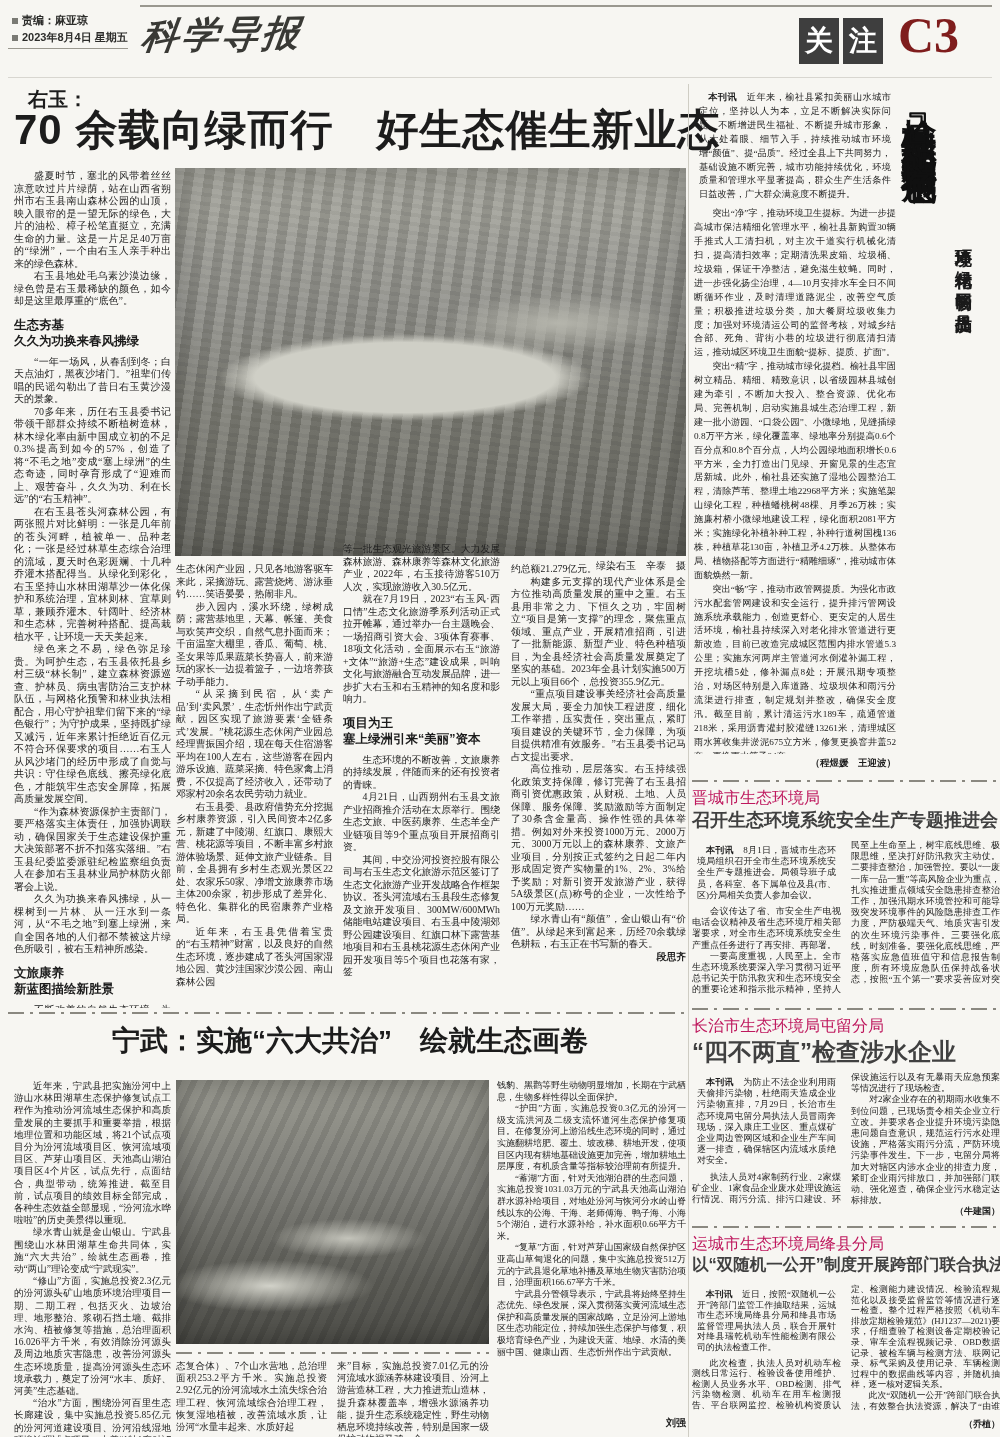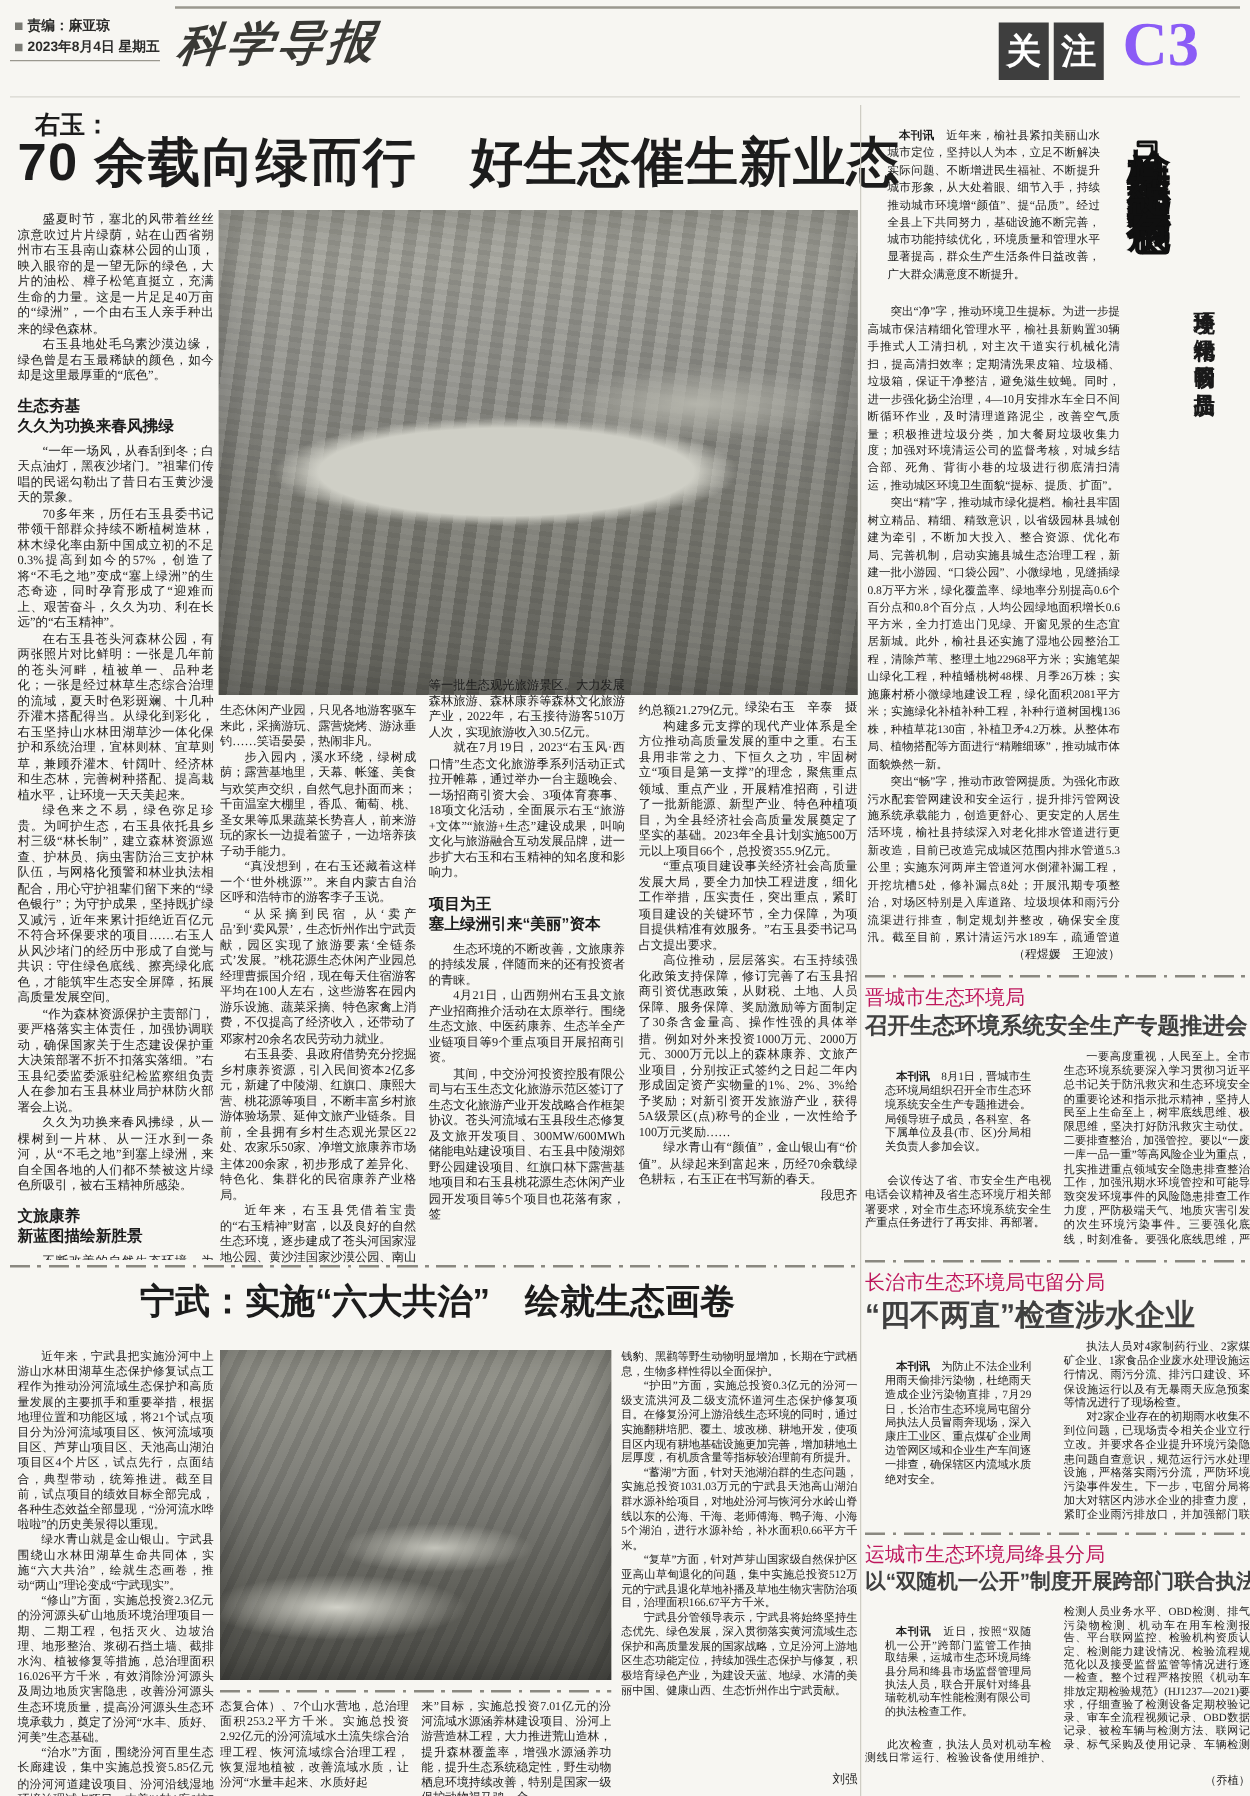--- a/index.html
+++ b/index.html
@@ -6,41 +6,41 @@
   #page{position:relative;width:1000px;height:1437px;background:#f7f6f2;overflow:hidden;
         font-family:"Liberation Serif","DejaVu Serif",serif;color:#1c1c1c;}
   .abs{position:absolute;}
   
   .hline{background:#9a988f;}
   .hdr-small{font-family:"Liberation Sans","DejaVu Sans",sans-serif;font-size:11px;font-weight:bold;color:#2c2c2a;white-space:nowrap;}
   .sq{display:inline-block;width:6px;height:6px;background:#7a7a74;margin-right:4px;vertical-align:middle;}
   .masthead{font-size:37px;font-weight:bold;letter-spacing:3px;color:#393935;transform:skewX(-8deg) rotate(-1deg);font-style:italic;}
   .secchar{width:40px;height:46px;background:#3e3e3e;color:#fff;display:inline-flex;align-items:center;justify-content:center;
            font-family:"Liberation Sans","DejaVu Sans",sans-serif;font-size:28px;font-weight:bold;margin-right:4px;}
-  .pageno{font-size:50px;font-weight:bold;color:#8b5cf6;}
+  .pageno{font-size:50px;font-weight:bold;color:#7f1d1d;}
   
   .kicker{font-family:"Liberation Sans","DejaVu Sans",sans-serif;font-size:20px;font-weight:bold;}
   .h1{font-family:"Liberation Sans","DejaVu Sans",sans-serif;font-size:42px;font-weight:900;letter-spacing:1px;white-space:nowrap;}
   .h-nw{font-family:"Liberation Sans","DejaVu Sans",sans-serif;font-size:28px;font-weight:900;text-align:center;white-space:nowrap;}
   .dept{font-family:"Liberation Sans","DejaVu Sans",sans-serif;font-size:16px;color:#be185d;}
   .h-sec{font-family:"Liberation Sans","DejaVu Sans",sans-serif;font-weight:900;color:#404040;white-space:nowrap;}
   
   .col{overflow:hidden;text-align:justify;}
   .c-main{font-size:10px;line-height:12.5px;}
   .c-sub{font-size:9.8px;line-height:12.5px;}
   .ys{font-size:9.2px;line-height:13.9px;}
   .twocol{column-count:2;column-gap:10px;font-size:9px;line-height:11.2px;}
   .yc{font-size:8.8px;line-height:10.6px;}
   .nw{font-size:9.5px;line-height:12.2px;}
   .nw4{font-size:9px;line-height:11.6px;}
   p.bp{margin:0;text-indent:2em;}
-  p.leadp{margin:16px;text-indent:1em;}
+  p.leadp{margin:5px;text-indent:1em;}
   p.noind{margin:0;text-indent:0;}
   .subhead{font-family:"Liberation Sans","DejaVu Sans",sans-serif;font-weight:bold;font-size:12.5px;line-height:16px;margin:9px 0 7px;text-indent:0;}
-  .byl{display:block;text-align:right;font-weight:normal;}
+  .byl{display:block;text-align:right;font-weight:bold;}
   
   .photo1{background-color:#8e8e86;background-image:
       radial-gradient(ellipse 300px 70px at 45% 54%, #cfcfc6 0%, #cfcfc6 50%, rgba(207,207,198,0) 62%),
       radial-gradient(ellipse 200px 50px at 75% 40%, #b5b5ac 0%, rgba(181,181,172,0) 60%),
       repeating-linear-gradient(98deg, rgba(255,255,255,0.10) 0 10px, rgba(0,0,0,0.08) 10px 20px),
       repeating-linear-gradient(8deg, rgba(0,0,0,0.05) 0 4px, rgba(0,0,0,0) 4px 9px),
       linear-gradient(180deg,#a7a79e 0%,#90908a 35%,#7c7c74 65%,#686861 100%);
       box-shadow:inset 0 0 40px rgba(0,0,0,0.25);}
   .photo2{background-color:#7d7d76;background-image:
       radial-gradient(ellipse 160px 40px at 30% 78%, #d2d2c9 0%, rgba(210,210,201,0) 65%),
@@ -98,21 +98,20 @@
         <div>文旅康养</div>
         <div>新蓝图描绘新胜景</div>
       </div>
     <p class="bp">不断改善的自然生态环境，为右玉发展生态文化旅游业提供了“美丽”资本。</p>
 
   </div>
 
   <div class="abs col c-sub" style="left:176px;top:563px;width:157px;height:447px;">
     <p class="noind">生态休闲产业园，只见各地游客驱车来此，采摘游玩、露营烧烤、游泳垂钓……笑语晏晏，热闹非凡。</p>
     <p class="bp">步入园内，溪水环绕，绿树成荫；露营基地里，天幕、帐篷、美食与欢笑声交织，自然气息扑面而来；千亩温室大棚里，香瓜、葡萄、桃、圣女果等瓜果蔬菜长势喜人，前来游玩的家长一边提着篮子，一边培养孩子动手能力。</p>
-    <p class="bp">“真没想到，在右玉还藏着这样一个‘世外桃源’”。来自内蒙古自治区呼和浩特市的游客李子玉说。</p>
     <p class="bp">“从采摘到民宿，从‘卖产品’到‘卖风景’，生态忻州作出宁武贡献，园区实现了旅游要素‘全链条式’发展。”桃花源生态休闲产业园总经理曹振国介绍，现在每天住宿游客平均在100人左右，这些游客在园内游乐设施、蔬菜采摘、特色家禽上消费，不仅提高了经济收入，还带动了邓家村20余名农民劳动力就业。</p>
     <p class="bp">右玉县委、县政府借势充分挖掘乡村康养资源，引入民间资本2亿多元，新建了中陵湖、红旗口、康熙大营、桃花源等项目，不断丰富乡村旅游体验场景、延伸文旅产业链条。目前，全县拥有乡村生态观光景区22处、农家乐50家、净增文旅康养市场主体200余家，初步形成了差异化、特色化、集群化的民宿康养产业格局。</p>
     <p class="bp">近年来，右玉县凭借着宝贵的“右玉精神”财富，以及良好的自然生态环境，逐步建成了苍头河国家湿地公园、黄沙洼国家沙漠公园、南山森林公园</p>
   </div>
 
   <div class="abs col c-sub" style="left:343px;top:543px;width:157px;height:447px;">
     <p class="noind">等一批生态观光旅游景区。大力发展森林旅游、森林康养等森林文化旅游产业，2022年，右玉接待游客510万人次，实现旅游收入30.5亿元。</p>
     <p class="bp">就在7月19日，2023“右玉风·西口情”生态文化旅游季系列活动正式拉开帷幕，通过举办一台主题晚会、一场招商引资大会、3项体育赛事、18项文化活动，全面展示右玉“旅游+文体”“旅游+生态”建设成果，叫响文化与旅游融合互动发展品牌，进一步扩大右玉和右玉精神的知名度和影响力。</p>
     <div class="subhead">
         <div>项目为王</div>

